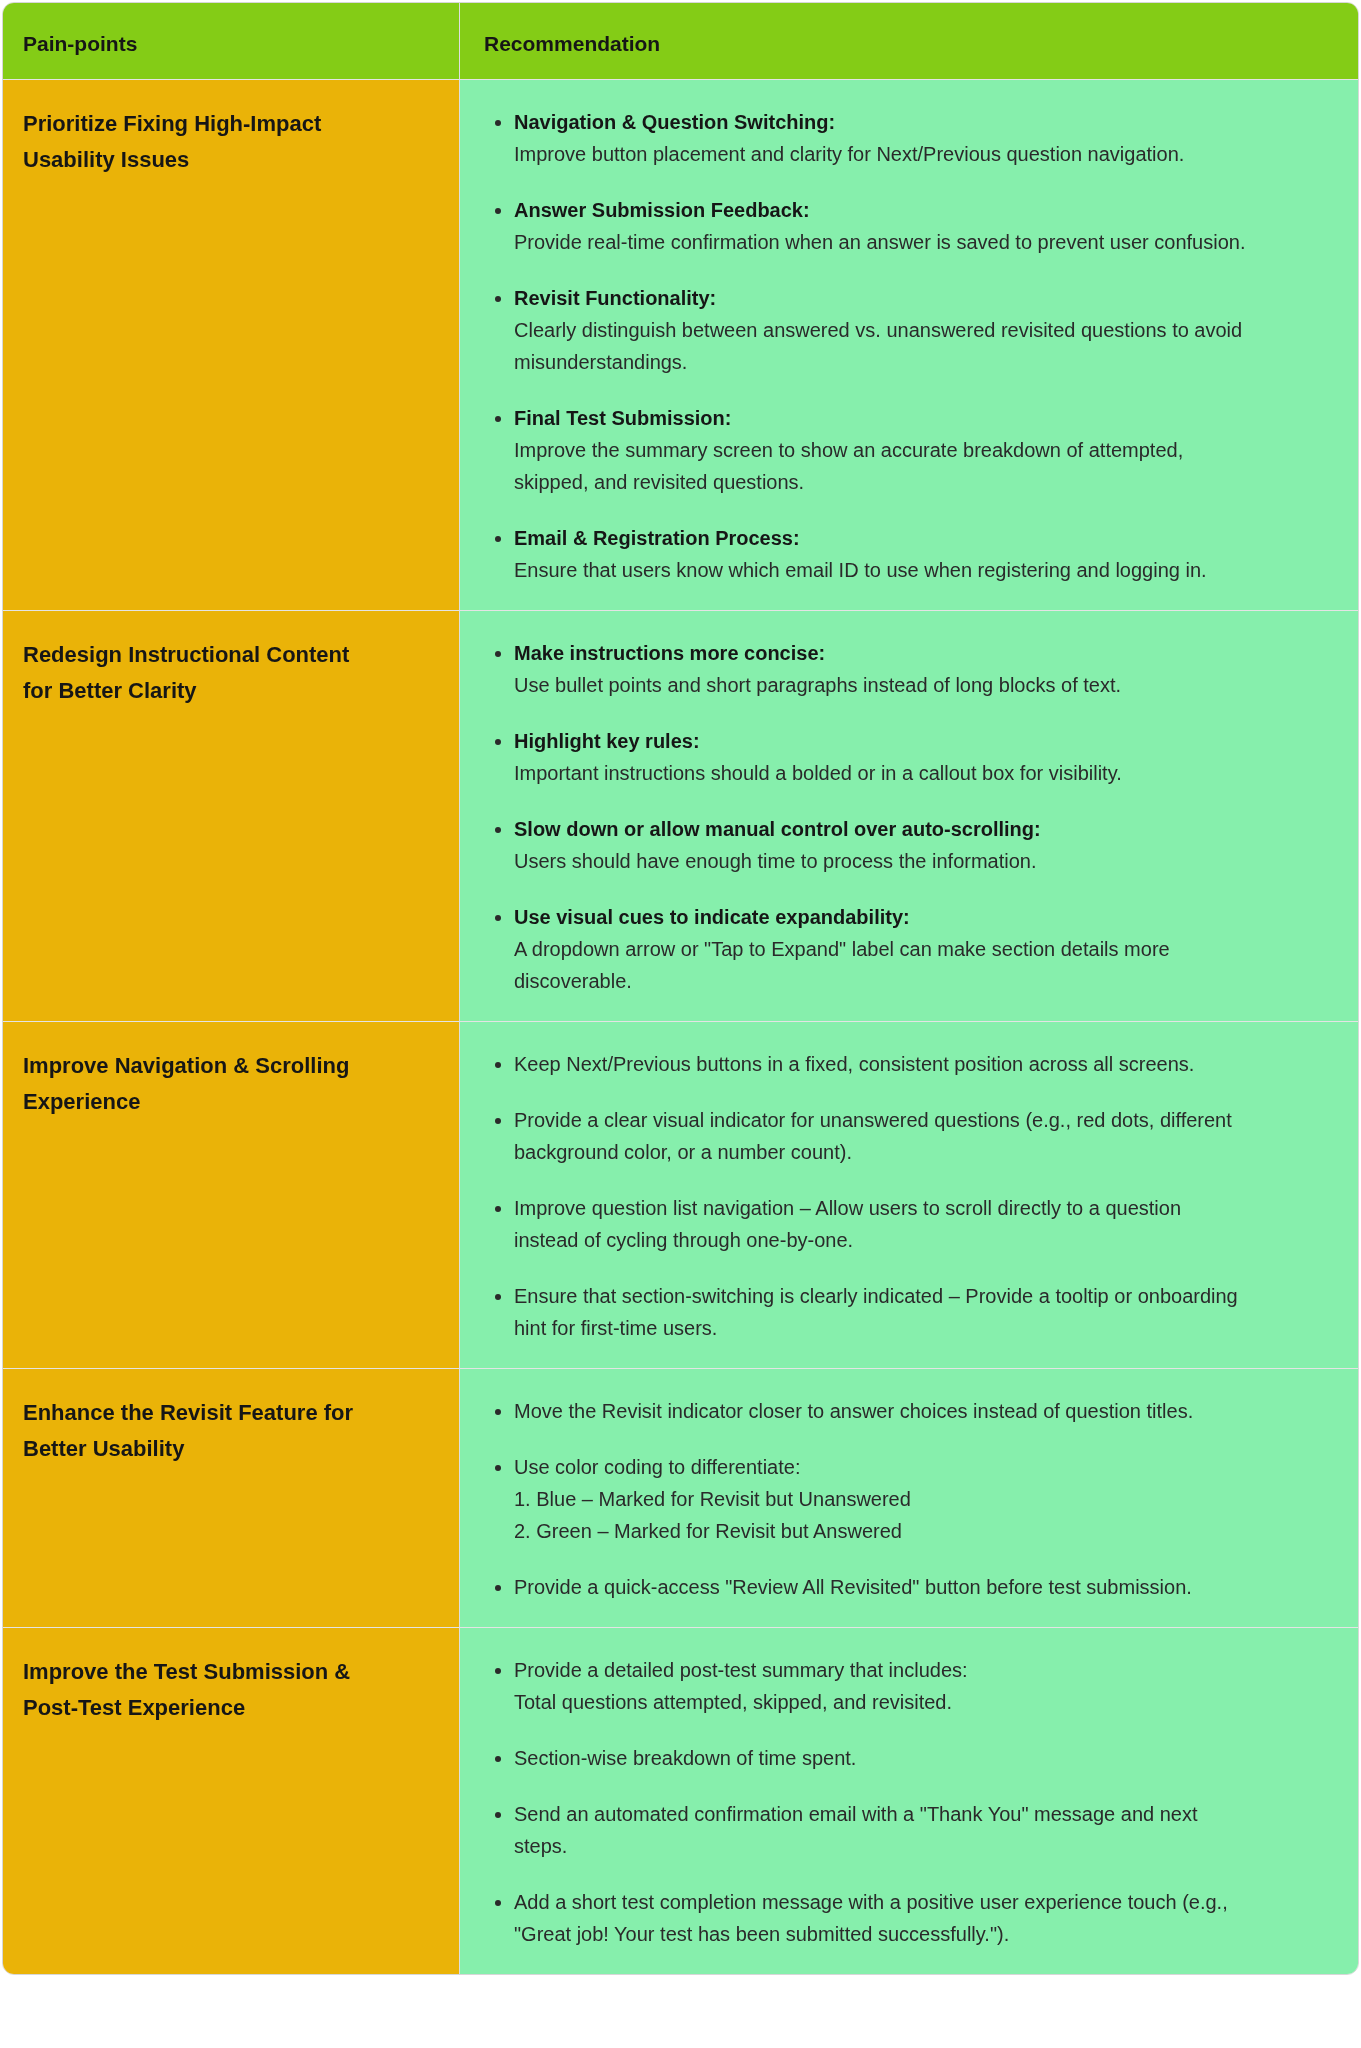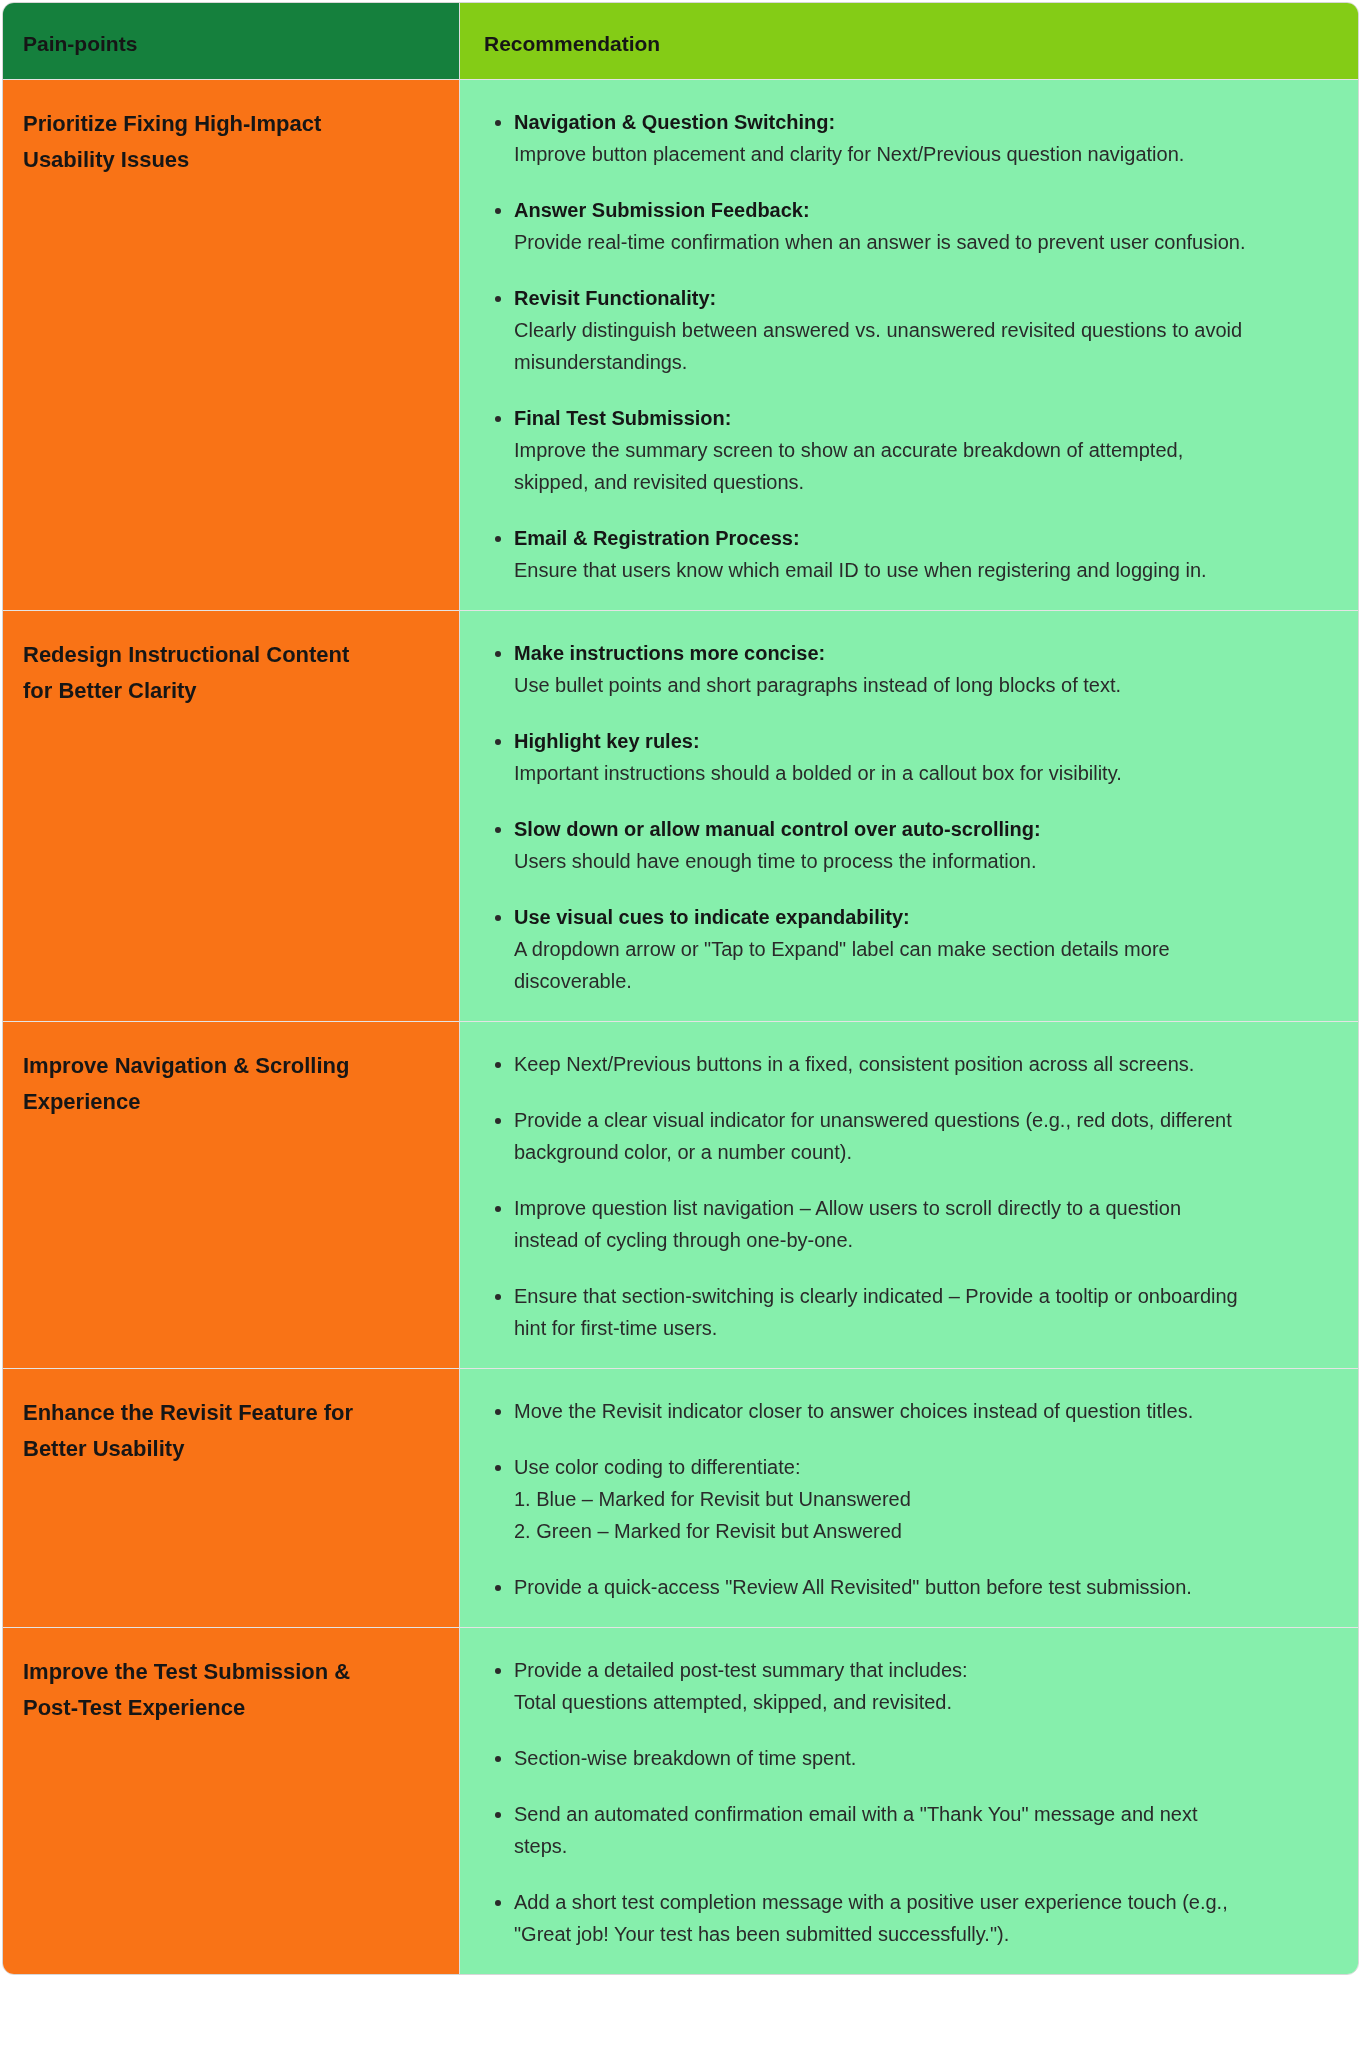--- a/index.html
+++ b/index.html
@@ -16,30 +16,30 @@
     overflow: hidden;
     display: grid;
     grid-template-columns: 457px 1fr;
     background: #ffffff;
   }
   .cell {
     border-bottom: 1px solid #e4e4e4;
     box-sizing: border-box;
   }
   .cell.left {
-    background: #f97316;
+    background: #eab308;
     border-right: 1px solid #dedede;
     padding: 26px 32px 24px 20px;
   }
   .cell.right {
     background: #86efac;
     padding: 26px 26px 24px 24px;
   }
   .cell.head {
-    background: #15803d;
+    background: #84cc16;
     padding: 26px 24px 20px 20px;
   }
   .cell.head.right { background: #84cc16; padding-left: 24px; }
   .cell.lastrow { border-bottom: none; }
   .head-label {
     font-size: 21px;
     font-weight: 700;
     color: #161616;
     line-height: 30px;
   }

